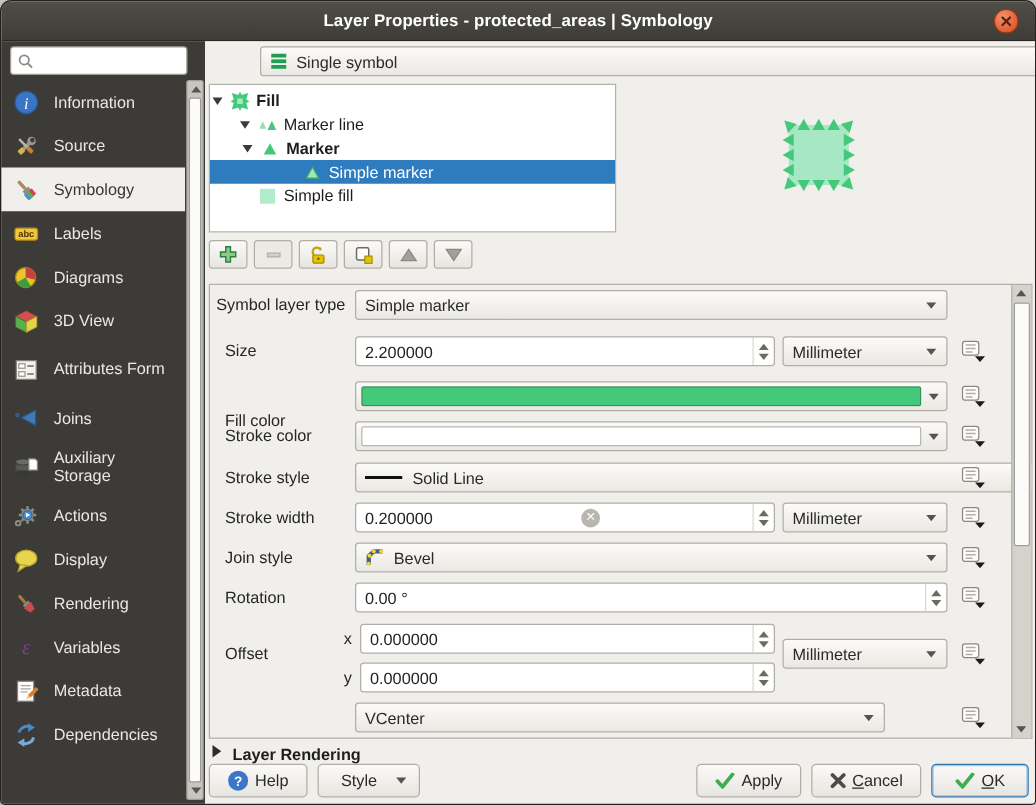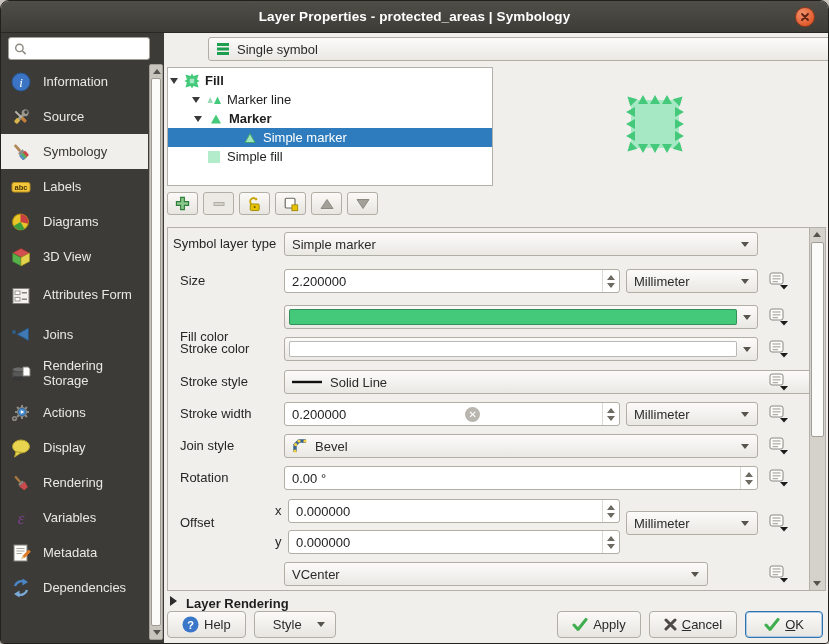--- a/index.html
+++ b/index.html
@@ -193,21 +193,21 @@
           <span>Joins</span>
         </div>
         <div class="nav-item two-line">
           <svg class="nav-ico" viewBox="0 0 22 22">
             <rect x="2.5" y="6.5" width="12" height="9" fill="#4a4a4a"></rect>
             <ellipse cx="8.5" cy="15.5" rx="6" ry="2.4" fill="#383838"></ellipse>
             <ellipse cx="8.5" cy="11" rx="6" ry="2.4" fill="#585858"></ellipse>
             <ellipse cx="8.5" cy="6.5" rx="6" ry="2.4" fill="#6a6a6a" stroke="#2f2f2f" stroke-width=".5"></ellipse>
             <polygon points="13,4 18.2,4 20,5.8 20,13 13,13" fill="#fdfdfc" stroke="#84817a"></polygon>
           </svg>
-          <span style="width:92px;">Rendering Storage</span>
+          <span style="width:92px;">Auxiliary Storage</span>
         </div>
         <div class="nav-item">
           <svg class="nav-ico" viewBox="0 0 22 22">
             <g fill="#8d8a83">
               <circle cx="12" cy="10" r="5"></circle>
               <rect x="11" y="3" width="2" height="14"></rect>
                 <rect x="5" y="9" width="14" height="2"></rect>
               <rect x="11" y="3" width="2" height="14" transform="rotate(45 12 10)"></rect>
               <rect x="5" y="9" width="14" height="2" transform="rotate(45 12 10)"></rect>
             </g>

